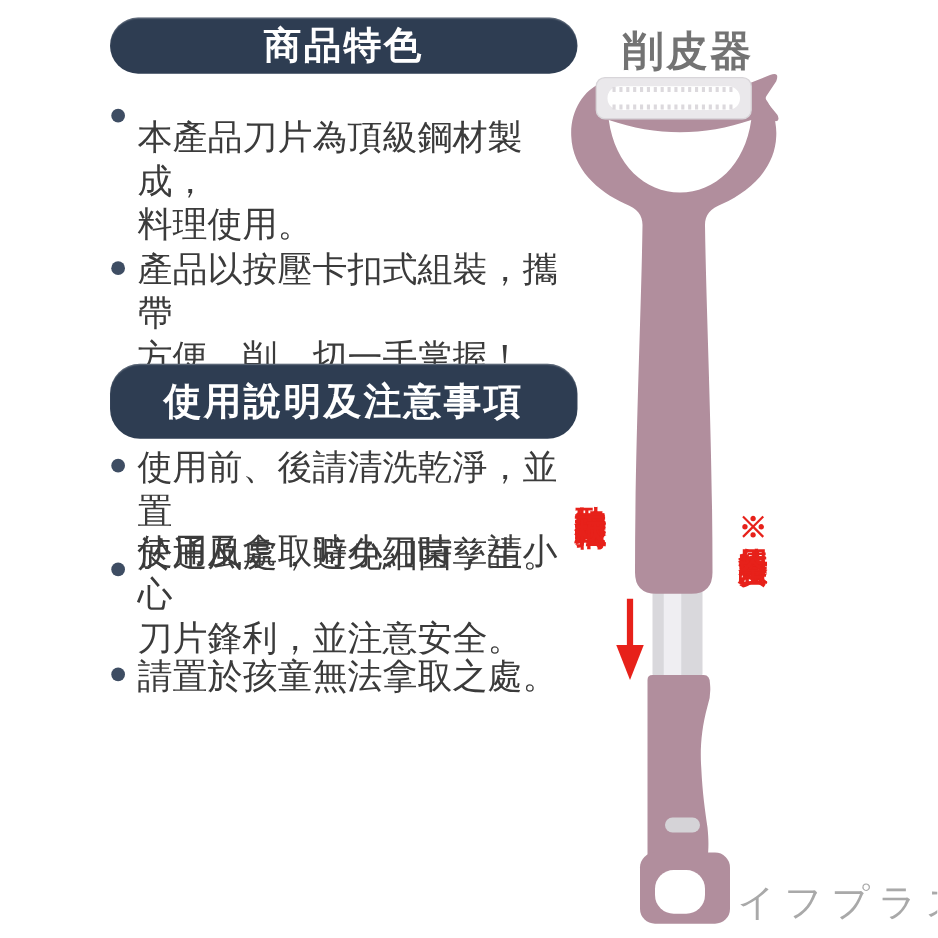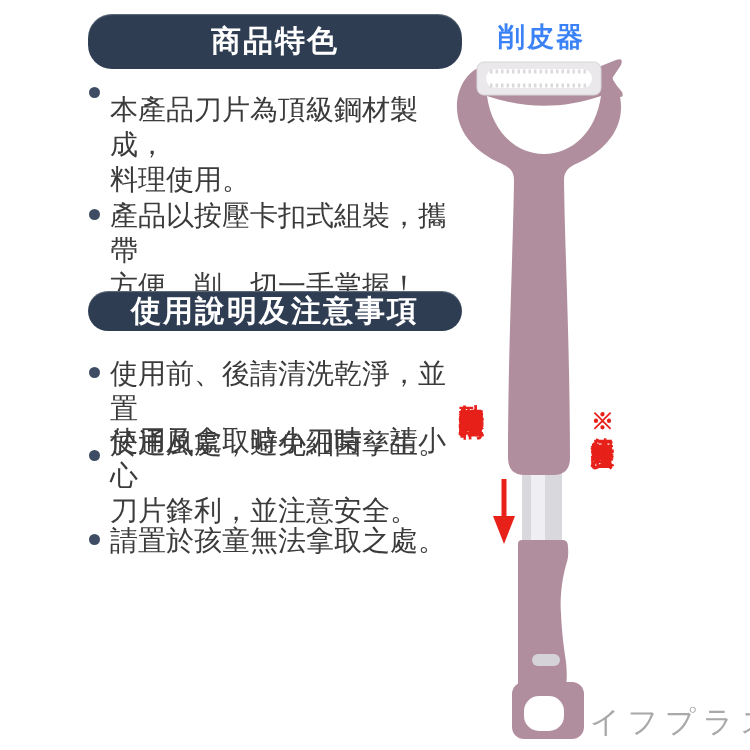--- a/index.html
+++ b/index.html
@@ -1,38 +1,38 @@
 <!DOCTYPE html>
 <html><head>
 <meta charset="utf-8">
 <style>
   html,body{margin:0;padding:0;background:#ffffff;}
   #page{
     position:relative;width:750px;height:750px;background:#ffffff;
     overflow:hidden;font-family:"Liberation Sans",sans-serif;
   }
   .pill{
-    position:absolute;left:88px;width:374px;height:55px;border-radius:24px;
+    position:absolute;left:88px;width:374px;height:45px;border-radius:24px;
     background:#2e3d52;color:#ffffff;display:flex;align-items:center;justify-content:center;
     font-size:30px;font-weight:bold;letter-spacing:2px;
     box-shadow:inset 0 1px 1px rgba(255,255,255,.25);
   }
   #pill-features{top:14px;}
-  #pill-instructions{top:291px;height:40px;}
+  #pill-instructions{top:291px;height:60px;}
   .bullet-dot{
     position:absolute;left:89px;width:11px;height:11px;border-radius:50%;
     background:#3e4d63;
   }
   .bullet-text{
     position:absolute;left:110px;width:360px;color:#3b3b3b;
     font-size:28px;line-height:35px;
   }
   #label-peeler{
-    position:absolute;left:498px;top:19px;color:#3b82f6;
-    font-size:27px;font-weight:bold;letter-spacing:2px;z-index:2;
+    position:absolute;left:498px;top:19px;color:#737373;
+    font-size:33px;font-weight:bold;letter-spacing:2px;z-index:2;
   }
   .vnote{
     position:absolute;color:#e7211a;font-weight:bold;
     writing-mode:vertical-rl;text-orientation:upright;
     z-index:2;letter-spacing:1px;
   }
   #note-left{left:456px;top:385px;font-size:25px;height:262px;}
   #note-right{left:588px;top:396px;font-size:23px;height:220px;}
   #peeler-svg{position:absolute;left:450px;top:52px;z-index:1;}
   #watermark{

